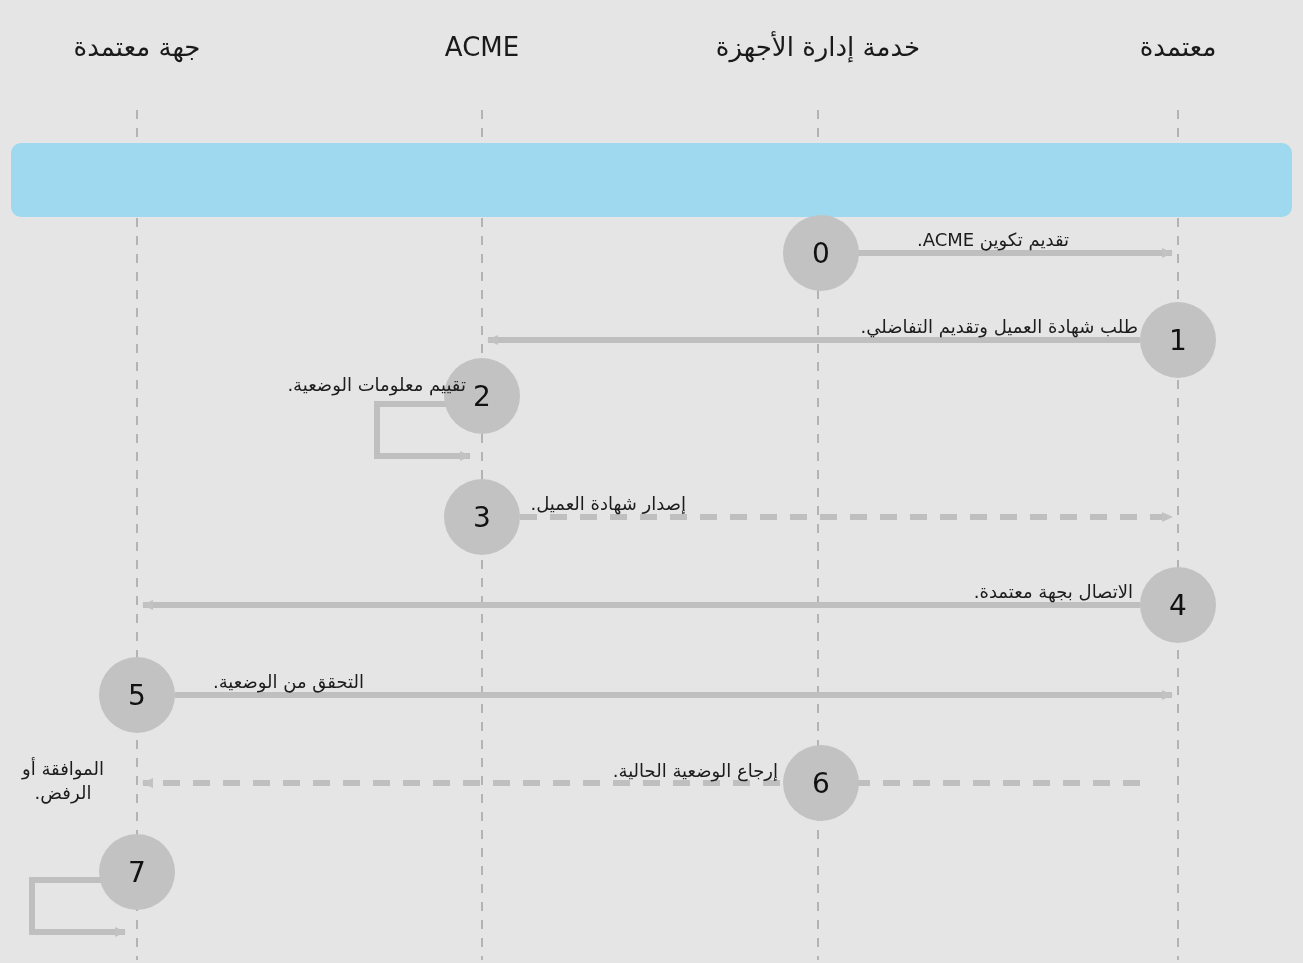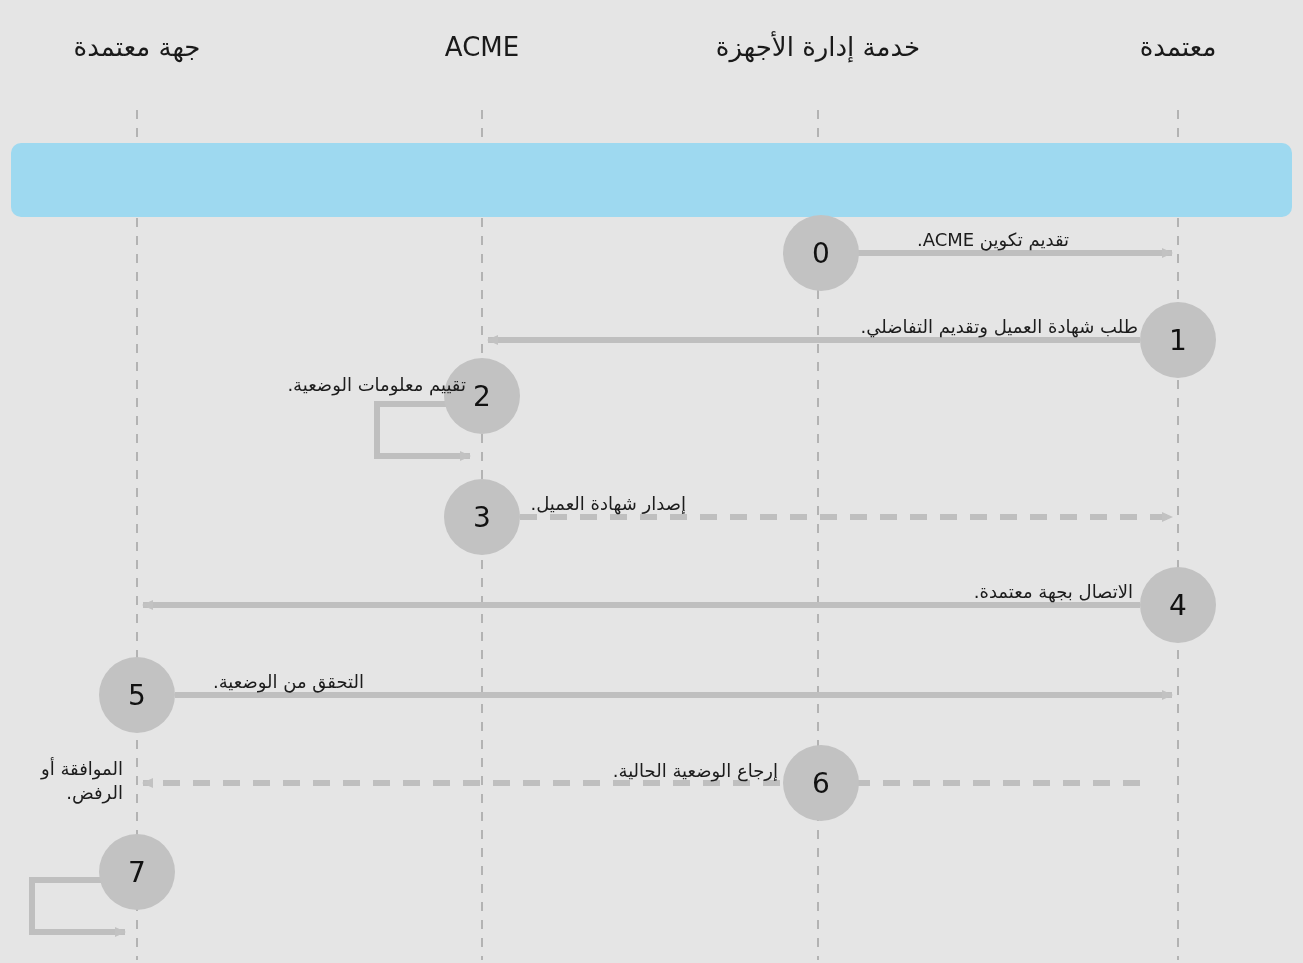--- a/index.html
+++ b/index.html
@@ -49,21 +49,21 @@
     font-size: 18px;
     color: #1c1c1c;
     line-height: 1.35;
   }
   .msg-label.align-right {
     transform: translateX(-100%);
   }
   .msg-label.two-line {
     white-space: normal;
     width: 120px;
-    text-align: right;
+    text-align: center;
   }
   .seq-num {
     position: absolute;
     font-size: 28px;
     color: #111111;
     transform: translate(-50%, -50%);
     font-family: "DejaVu Sans", "Liberation Sans", sans-serif;
   }
 </style>
 </head>

